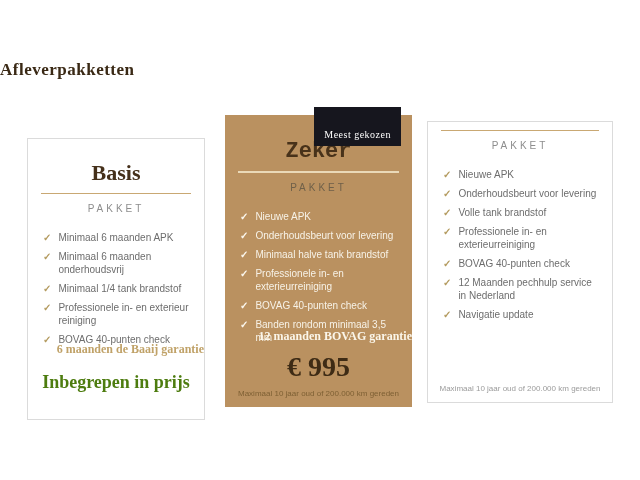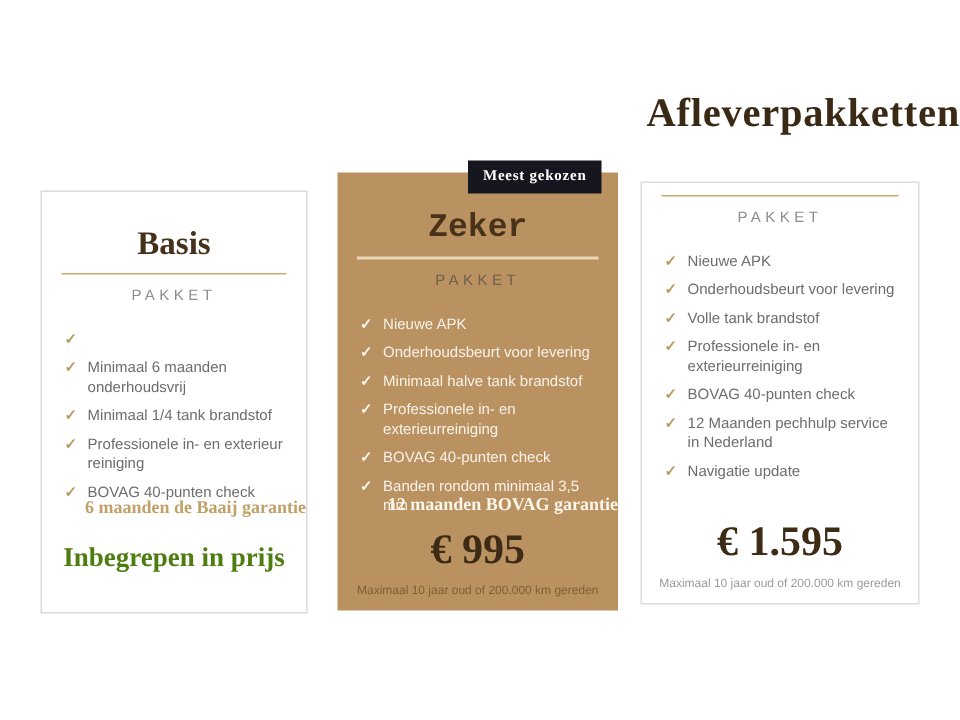--- a/index.html
+++ b/index.html
@@ -2,36 +2,36 @@
 <html><head>
 <meta charset="utf-8">
 <style>
   html, body { margin:0; padding:0; background:#ffffff; }
   .page {
     position:relative; width:640px; height:480px; background:#ffffff;
     font-family:"Liberation Sans", sans-serif; overflow:hidden;
   }
   .page-title {
     position:absolute; top:60px; left:0; width:100%; margin:0;
-    text-align:right; font-family:"Liberation Serif", serif;
-    font-weight:bold; font-size:27px; color:#3a2915; letter-spacing:0.5px;
+    text-align:left; font-family:"Liberation Serif", serif;
+    font-weight:bold; font-size:17px; color:#3a2915; letter-spacing:0.5px;
   }
   .card {
     position:absolute; box-sizing:border-box; background:#ffffff;
     border:1px solid #dbdbdb; text-align:center;
   }
-  .card-basic    { left:27px;  top:127px; width:178px; height:282px; }
+  .card-basic    { left:27px;  top:138px; width:178px; height:282px; }
   .card-featured { left:225px; top:115px; width:187px; height:292px;
                    background:#ba9160; border:none; }
   .card-extra    { left:427px; top:121px; width:186px; height:282px; }
 
   .badge {
     position:absolute; top:-8px; right:11px; background:#16161e; color:#ffffff;
-    font-family:"Liberation Serif", serif; font-size:10px; font-weight:bold;
-    padding:5px 10px 6px; letter-spacing:0.5px; white-space:nowrap;text-align:center;
+    font-family:"Liberation Serif", serif; font-size:10px; font-weight:normal;
+    padding:22px 10px 6px; letter-spacing:0.5px; white-space:nowrap;text-align:center;
   }
   .card-title {
     margin:22px 0 0; font-family:"Liberation Serif", serif;
     font-weight:bold; font-size:22px; color:#45301a; line-height:1.1;
   }
   .card-featured .card-title { margin-top:25px; color:#48321a;font-family:Liberation Mono, monospace; }
   .rule { height:1px; background:#c9a873; margin:8px 13px 0; }
   .card-featured .rule { background:#ead9b8; height:2px; margin-top:7px; }
   .pakket {
     margin-top:9px; font-size:10px; letter-spacing:3px; color:#8d8d8d;
@@ -78,20 +78,21 @@
 
   <h1 class="page-title">Afleverpakketten</h1>
 
   <section class="card card-basic">
     <h2 class="card-title">Basis</h2>
     <div class="rule"></div>
     <div class="pakket">PAKKET</div>
     <ul class="features">
         <li>
           <span class="check">✓</span>
+          <span>Minimaal 6 maanden APK</span>
         </li>
         <li>
           <span class="check">✓</span>
           <span>Minimaal 6 maanden onderhoudsvrij</span>
         </li>
         <li>
           <span class="check">✓</span>
           <span>Minimaal 1/4 tank brandstof</span>
         </li>
         <li>
@@ -169,17 +170,16 @@
         </li>
         <li>
           <span class="check">✓</span>
           <span>12 Maanden pechhulp service in Nederland</span>
         </li>
         <li>
           <span class="check">✓</span>
           <span>Navigatie update</span>
         </li>
       </ul>
-    <div class="price-big">€ 1.595</div>
     <div class="note">Maximaal 10 jaar oud of 200.000 km gereden</div>
   </section>
 
 </div>
 
 </body></html>

